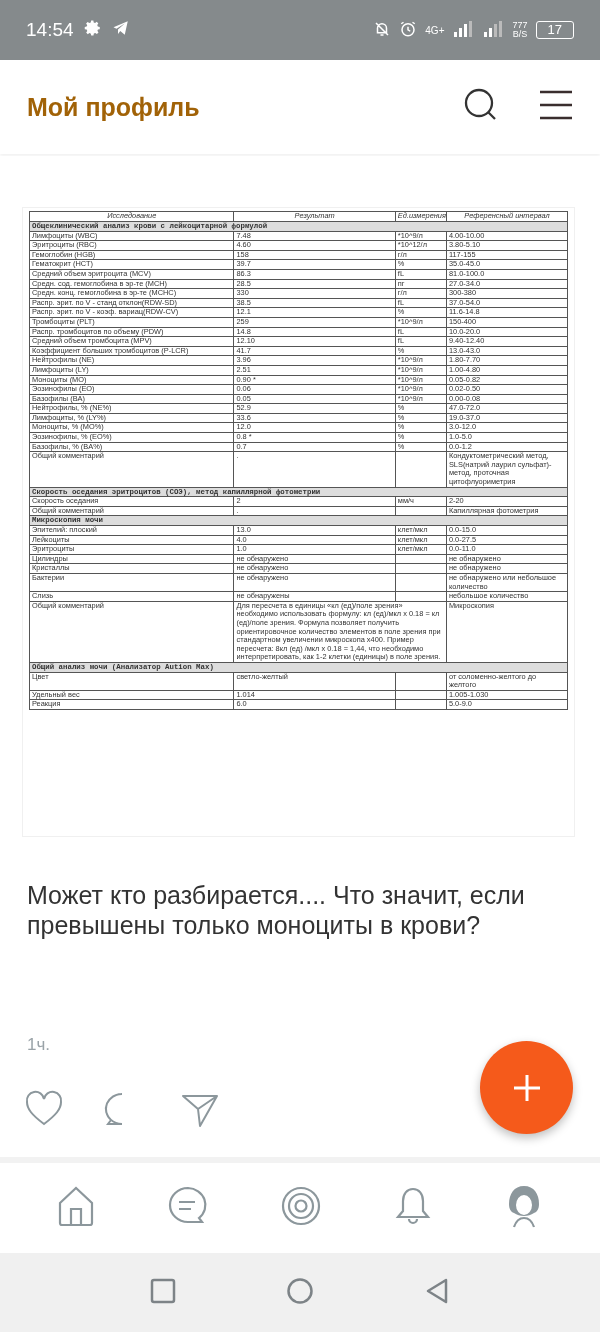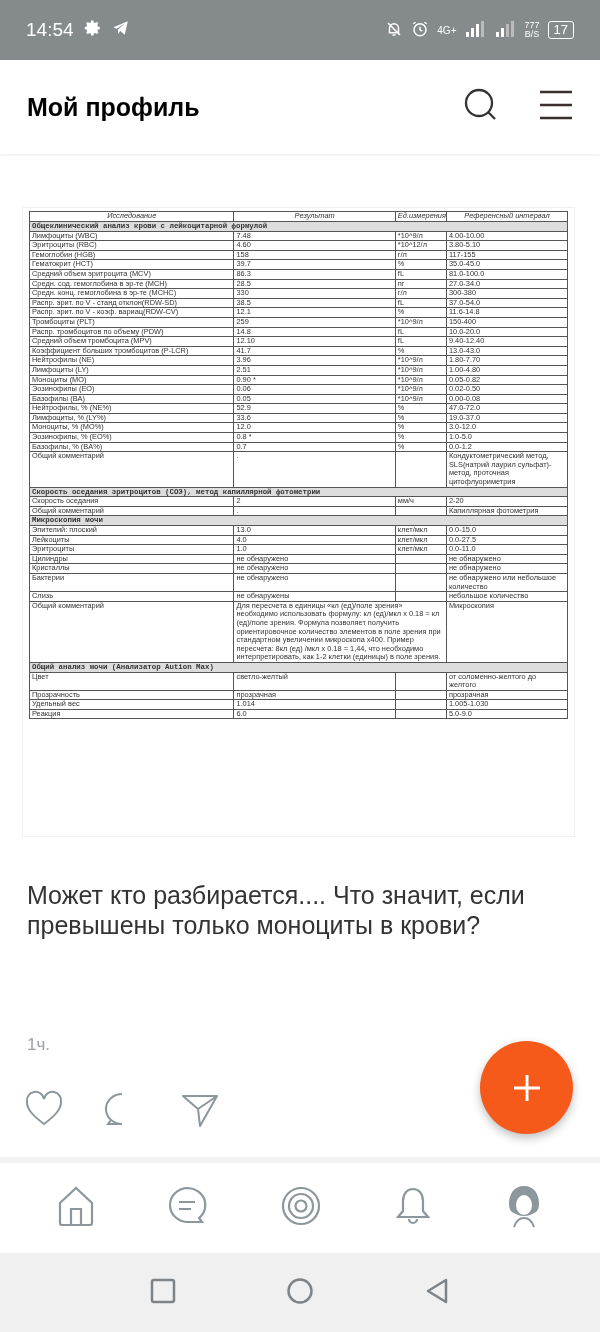--- a/index.html
+++ b/index.html
@@ -1,23 +1,23 @@
 <!DOCTYPE html>
 <html><head>
 <meta charset="utf-8">
 <style>
   * { box-sizing: border-box; margin: 0; padding: 0; }
   html, body { width: 600px; height: 1332px; overflow: hidden; background: #fff; font-family: "Liberation Sans", sans-serif; }
   .status-bar { position: absolute; top: 0; left: 0; width: 600px; height: 60px; background: #858a8c; color: #fff; display: flex; align-items: center; padding: 0 26px; }
   .status-bar .time { font-size: 19px; }
   .status-left { display: flex; align-items: flex-end; gap: 10px; }
   .status-right { margin-left: auto; display: flex; align-items: center; gap: 8px; font-size: 12px; }
-  .battery { border: 1.5px solid #fff; border-radius: 3px; padding: 0 5px; font-size: 13px; height: 18px; line-height: 16px; }
+  .battery { border: 1.5px solid #fff; border-radius: 3px; padding: 0 11px; font-size: 13px; height: 18px; line-height: 16px; }
   .header { position: absolute; top: 60px; left: 0; width: 600px; height: 94px; background: #fff; display: flex; align-items: center; padding: 0 27px; box-shadow: 0 2px 3px rgba(0,0,0,0.06); }
-  .header .title { font-size: 25px; font-weight: bold; color: #000000; }
+  .header .title { font-size: 25px; font-weight: bold; color: #a16207; }
   .header-icons { margin-left: auto; display: flex; align-items: center; gap: 40px; }
   .content-bg { position: absolute; top: 156px; left: 0; width: 600px; height: 1000px; background: #fff; }
   .doc { position: absolute; top: 207px; left: 22px; width: 553px; height: 630px; background: #fff; border: 1px solid #f0f0f0; padding: 3px 6px; }
   table.lab { width: 100%; border-collapse: collapse; font-size: 7.4px; color: #333; table-layout: fixed; padding-left: 28px; }
   table.lab td, table.lab th { border: 0.8px solid #555; padding: 0 2px; line-height: 8.6px; vertical-align: top; }
   table.lab th { font-weight: normal; font-style: italic; text-align: center; height: 10px; }
   table.lab tr.section td { background: #ddd; font-weight: bold; font-family: Liberation Mono, monospace; }
   .post-text { position: absolute; top: 880px; left: 27px; width: 540px; font-size: 25px; line-height: 30px; color: #333; }
   .post-time { position: absolute; top: 1035px; left: 27px; font-size: 17px; color: #9aa3a8; }
   .actions { position: absolute; top: 1090px; left: 24px; display: flex; gap: 38px; }
@@ -331,26 +331,20 @@
         <tr class="section">
           <td colspan="4">Общий анализ мочи (Анализатор Aution Max)</td>
         </tr>
         <tr>
           <td>Цвет</td>
           <td>светло-желтый</td>
           <td></td>
           <td>от соломенно-желтого до желтого</td>
         </tr>
         <tr>
-          <td>Прозрачность</td>
-          <td>прозрачная</td>
-          <td></td>
-          <td>прозрачная</td>
-        </tr>
-        <tr>
           <td>Удельный вес</td>
           <td>1.014</td>
           <td></td>
           <td>1.005-1.030</td>
         </tr>
         <tr>
           <td>Реакция</td>
           <td>6.0</td>
           <td></td>
           <td>5.0-9.0</td>

